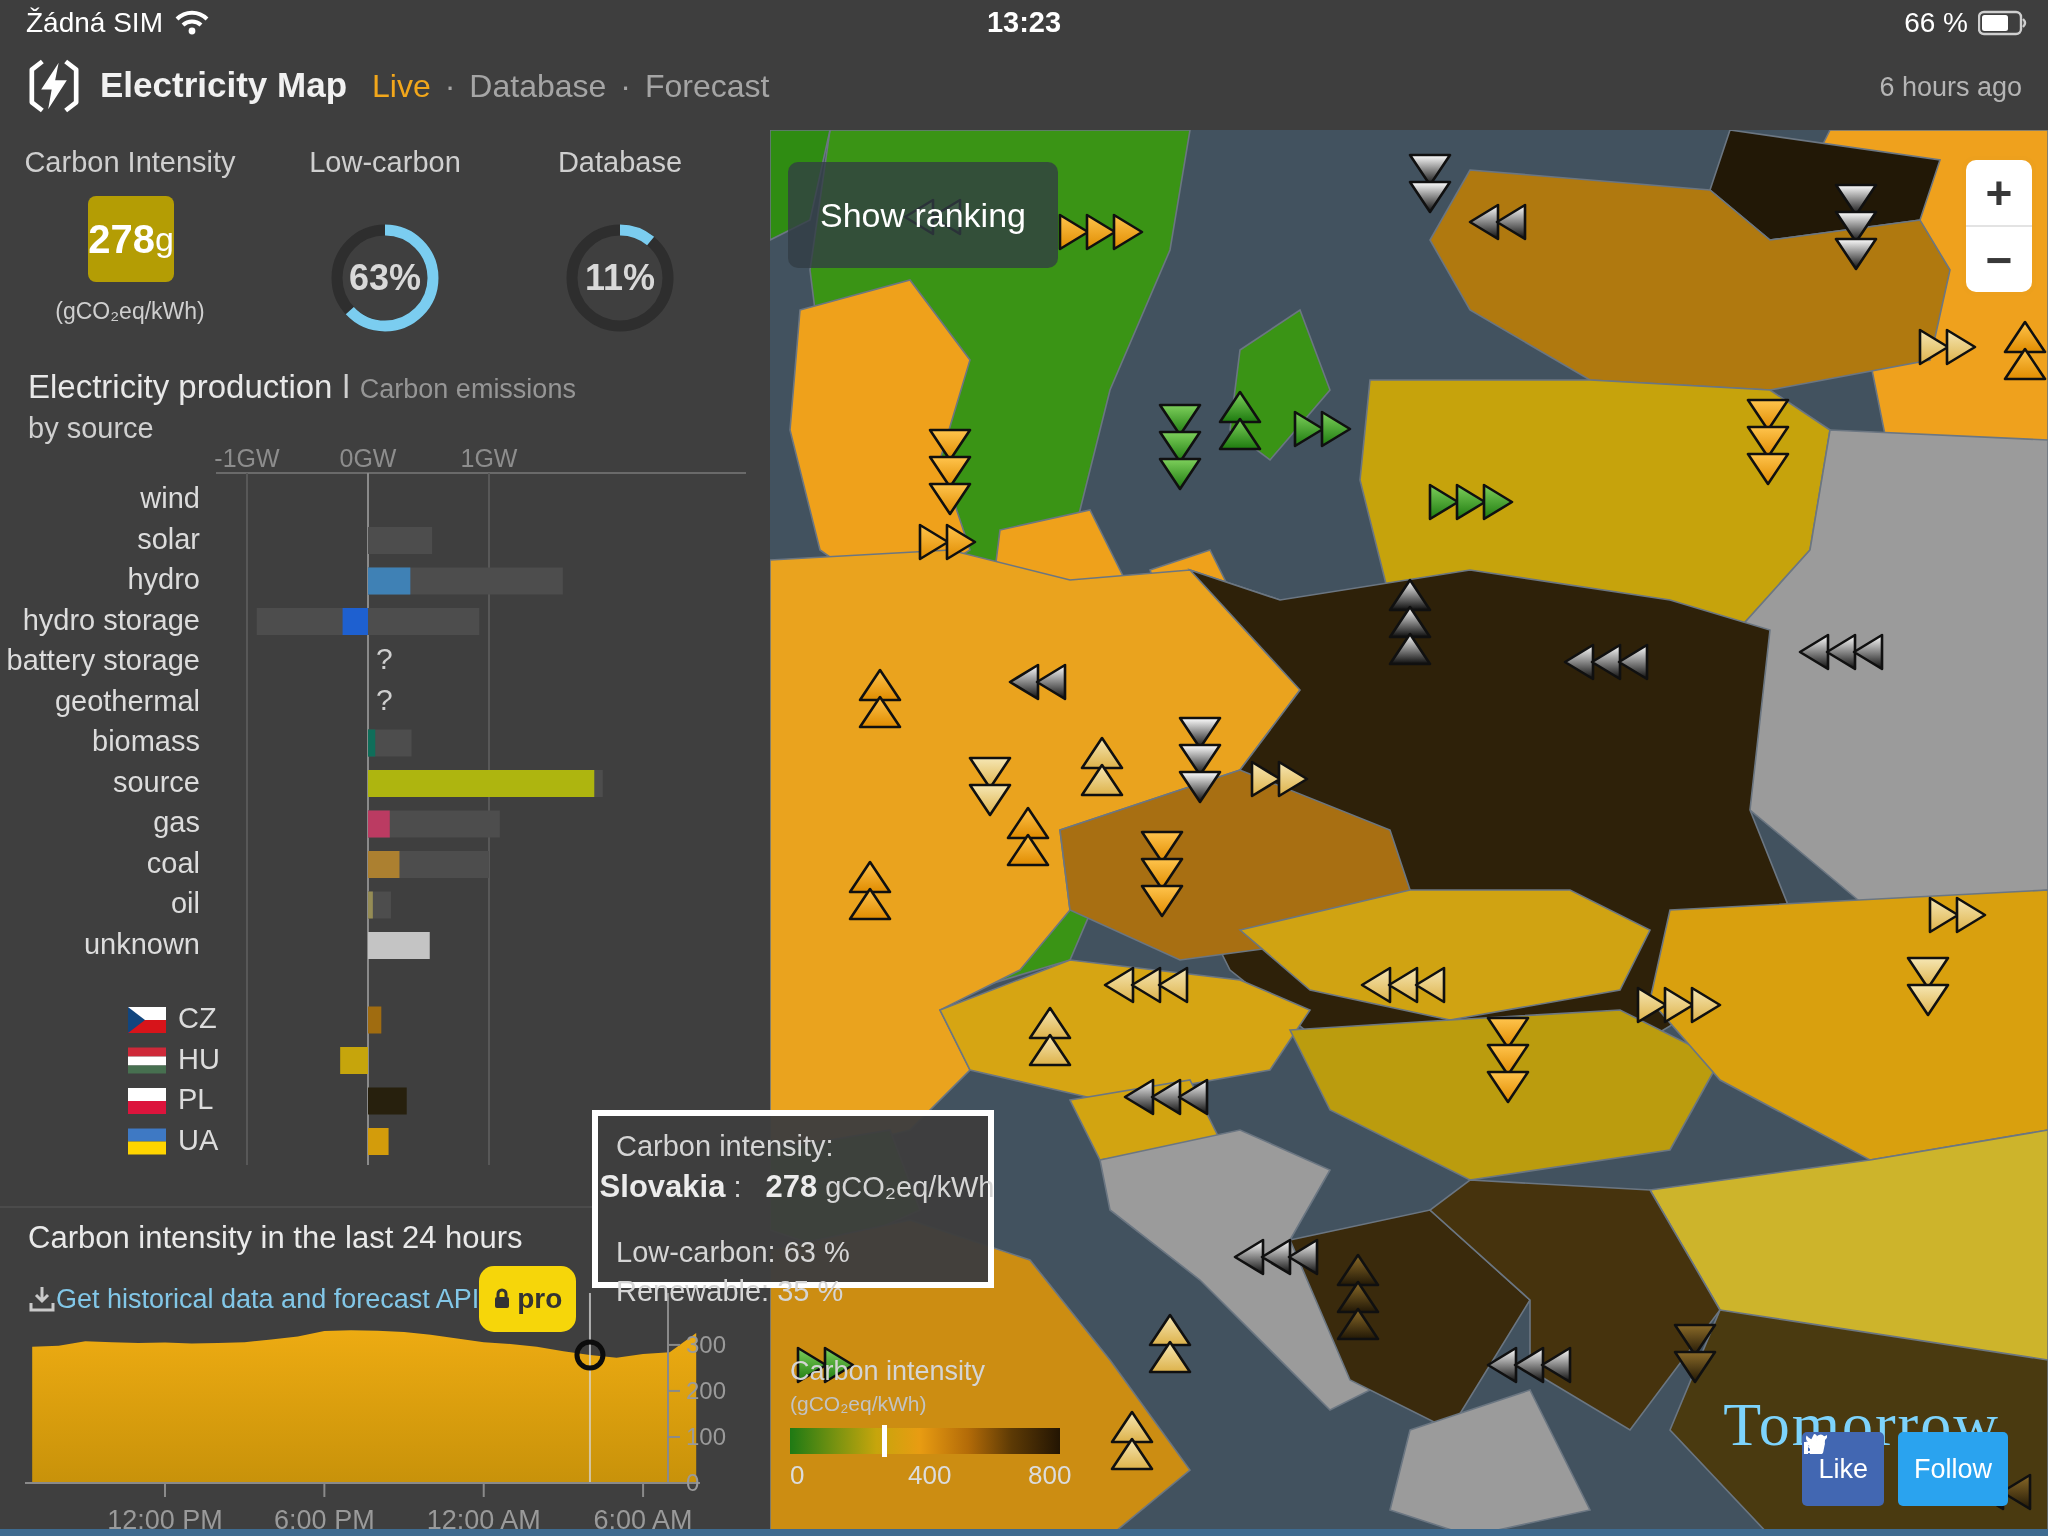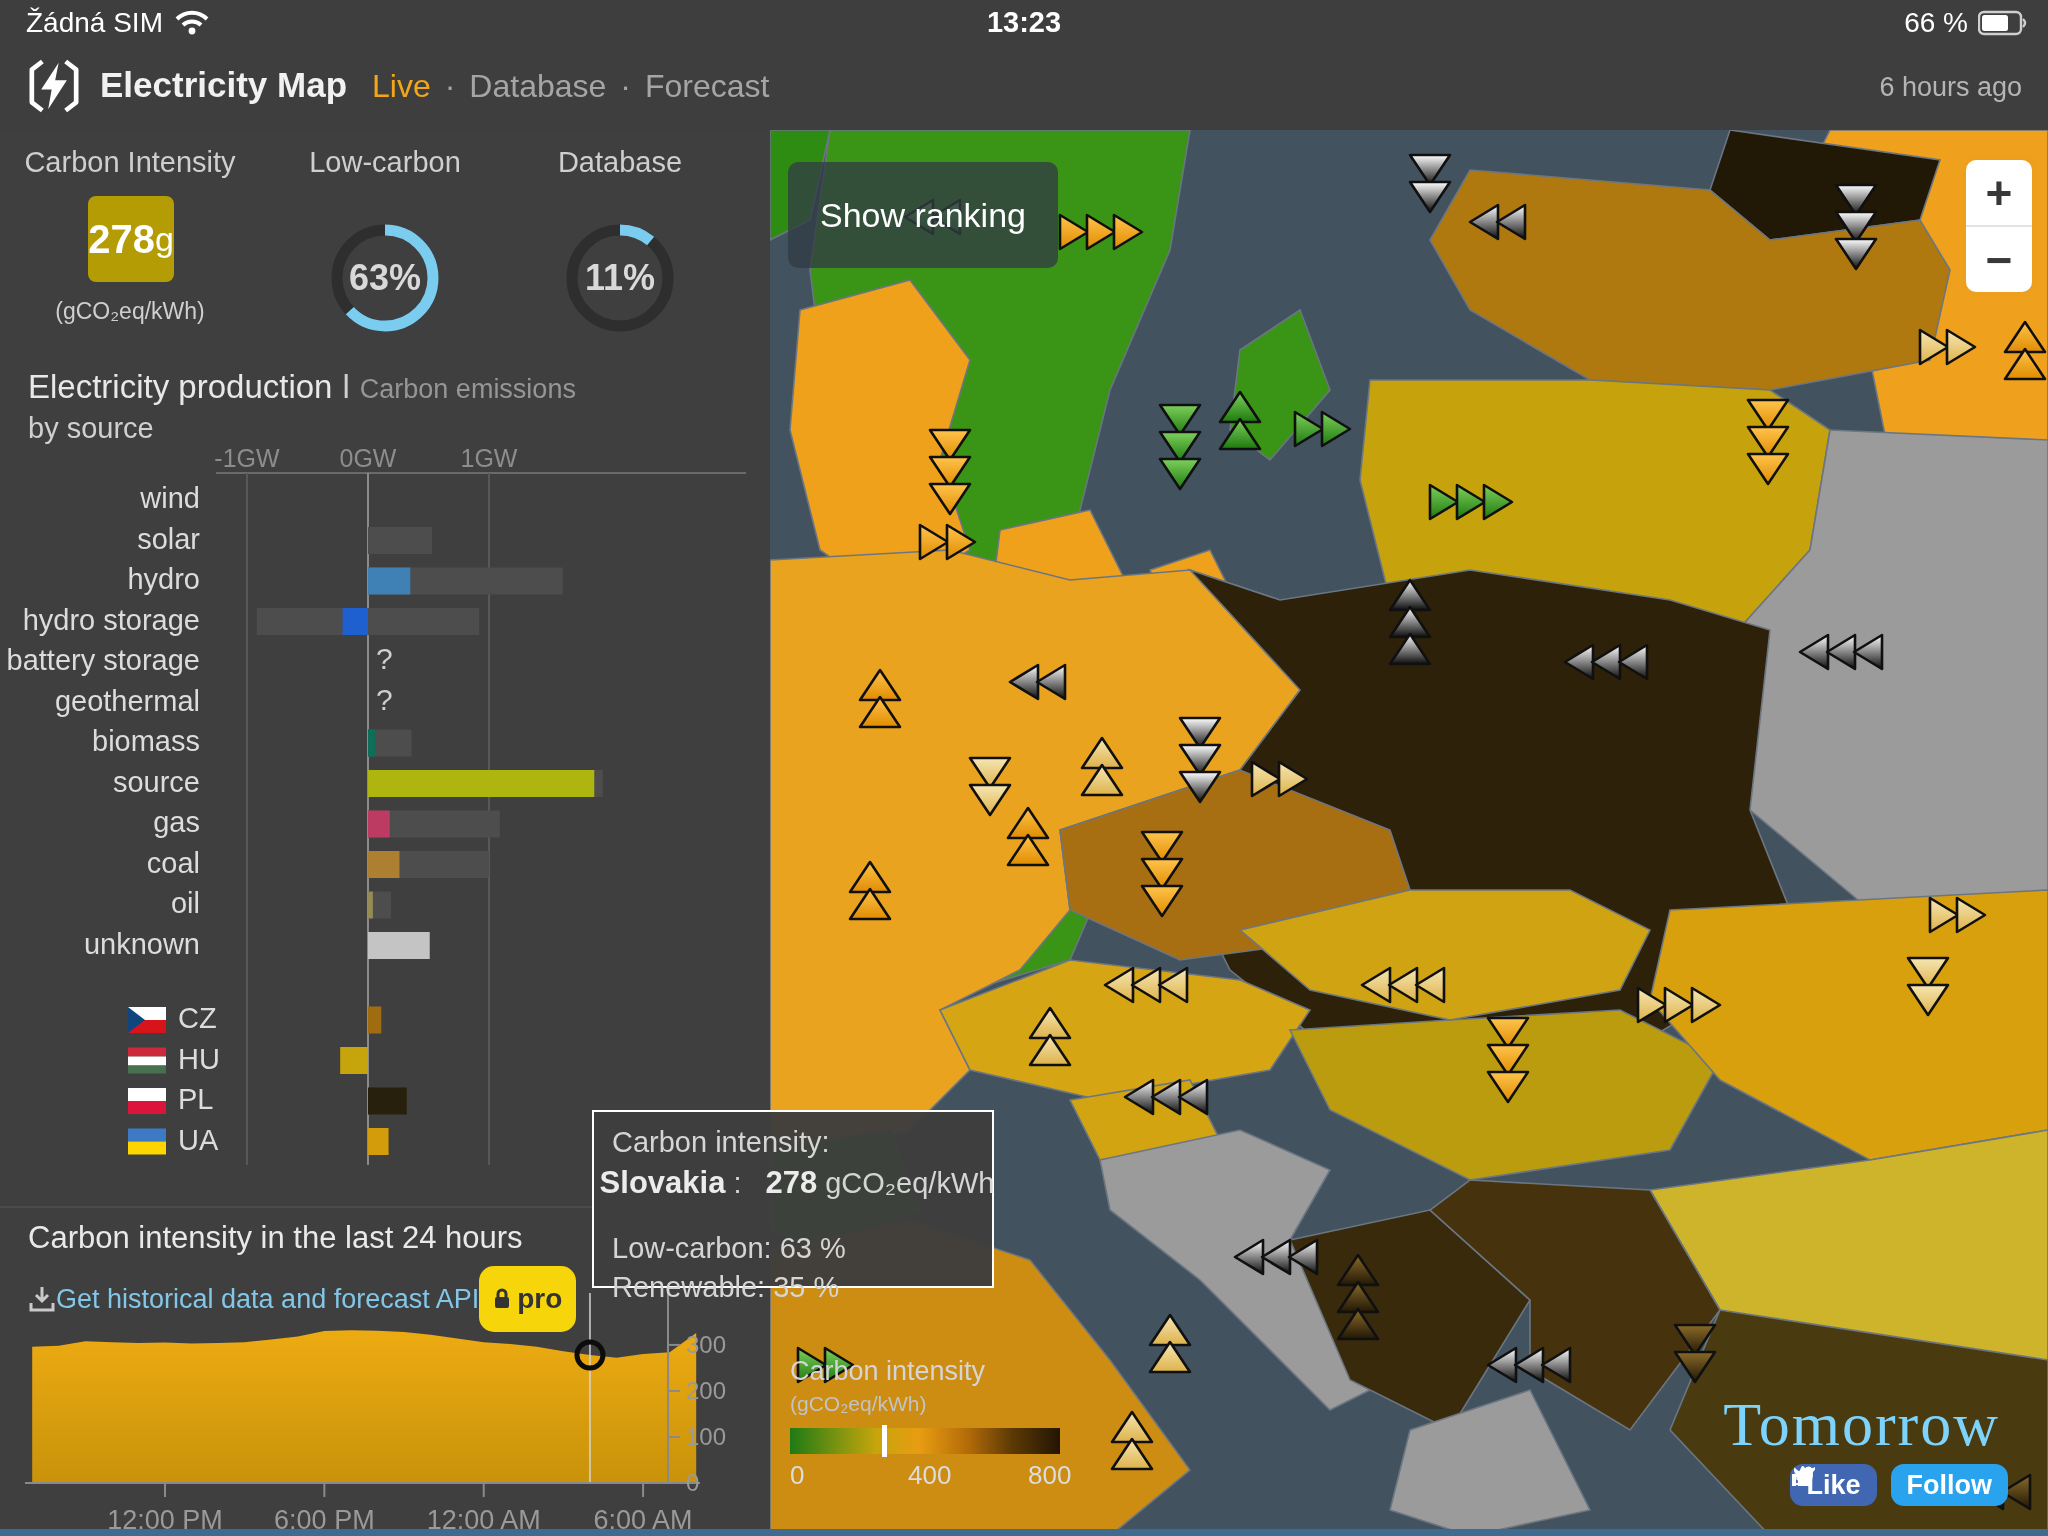--- a/index.html
+++ b/index.html
@@ -56,27 +56,27 @@
   #maplegend .t{font-size:27px;color:#d5d5d5;}
   #maplegend .t small{font-size:21px;color:#c3c3c3;}
   #legend-bar{position:relative;margin-top:10px;width:270px;height:26px;
      background:linear-gradient(90deg,#1e7a14 0%,#7e9410 18%,#c6a50c 32%,#e89c12 48%,#b36b08 66%,#5d3a05 82%,#231503 100%);}
   #legend-marker{position:absolute;top:-3px;width:5px;height:32px;background:#fff;}
   #legend-labels{position:relative;width:270px;height:30px;margin-top:6px;font-size:26px;color:#dcdcdc;}
   #legend-labels span{position:absolute;top:0;}
   #tomorrow{position:absolute;right:48px;bottom:76px;font-family:"Liberation Serif","DejaVu Serif",serif;
      font-size:62px;color:#7dd3fc;letter-spacing:2px;text-align:center;}
   #social{position:absolute;right:40px;bottom:30px;display:flex;gap:14px;}
-  .sbtn{height:42px;border-radius:13px;color:#fff;font-size:27px;font-weight:bold;
-     display:flex;align-items:center;gap:10px;padding:0 16px;}
+  .sbtn{height:42px;border-radius:5px;color:#fff;font-size:27px;font-weight:normal;
+     display:flex;align-items:center;gap:10px;padding:16px 16px;}
   .sbtn.like{background:#4267b2;}
   .sbtn.follow{background:#2aa3ef;}
   
   #tooltip{position:absolute;left:592px;top:1110px;width:402px;height:178px;background:rgba(62,62,62,.97);
-     border:2px solid #ffffff;padding:14px 18px;box-sizing:border-box;z-index:60;color:#d5d5d5;font-size:29px;}
+     border:6px solid #ffffff;padding:14px 18px;box-sizing:border-box;z-index:60;color:#d5d5d5;font-size:29px;}
   #tooltip .l2{display:flex;align-items:center;gap:8px;margin-top:6px;justify-content:center;}
   #tooltip .sq{display:inline-block;width:20px;height:20px;background:#b49d04;margin:0 4px;}
   #tooltip b{color:#ececec;font-size:31px;}
   #tooltip .stats{margin-top:28px;line-height:1.35;}
   #bottom-strip{position:absolute;left:0;bottom:0;width:2048px;height:7px;background:#3e6b90;z-index:70;}
 </style>
 </head>
 <body>
 <div id="stage">
 

